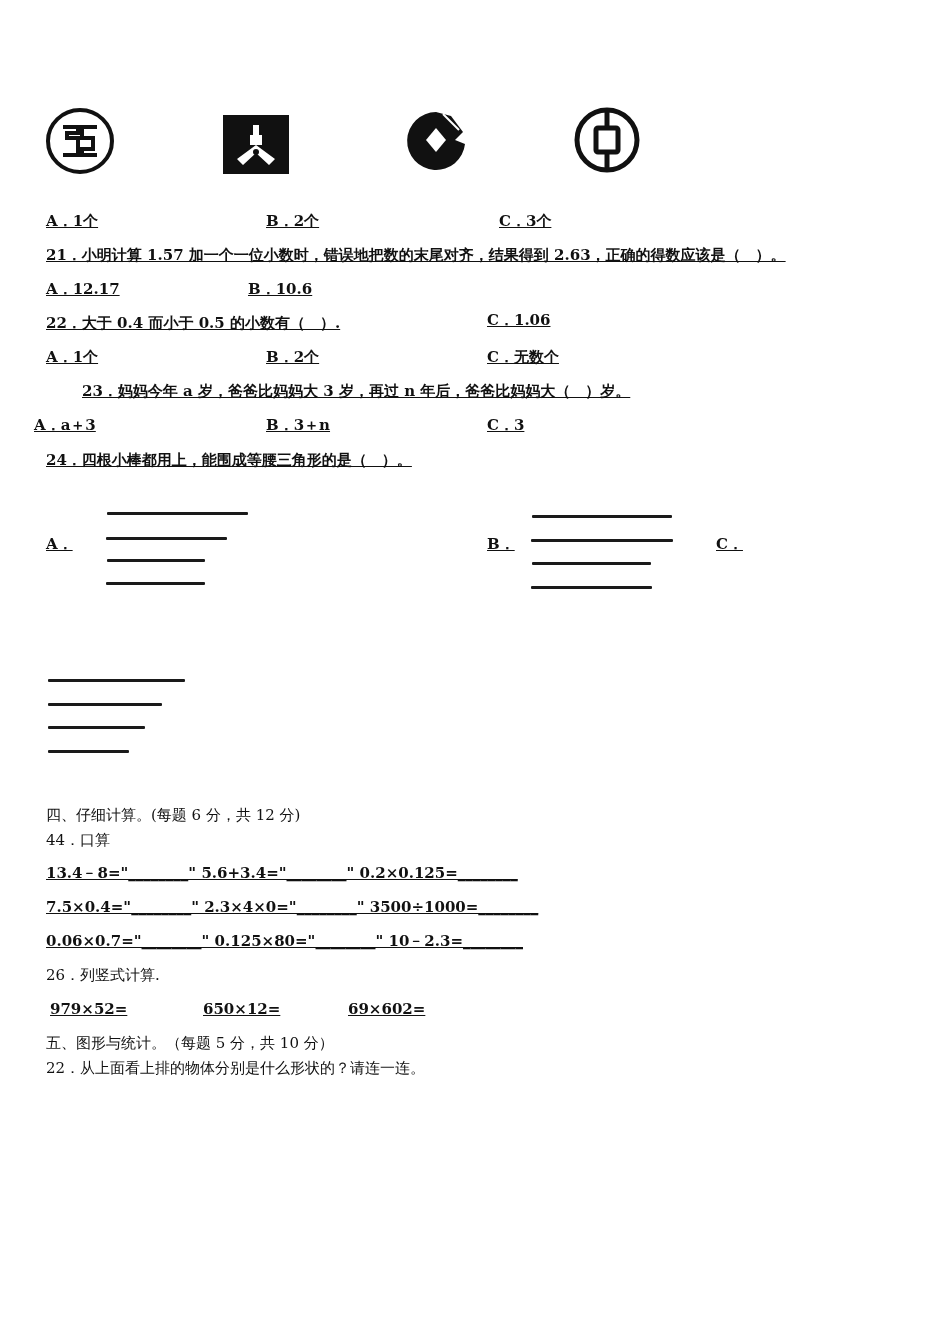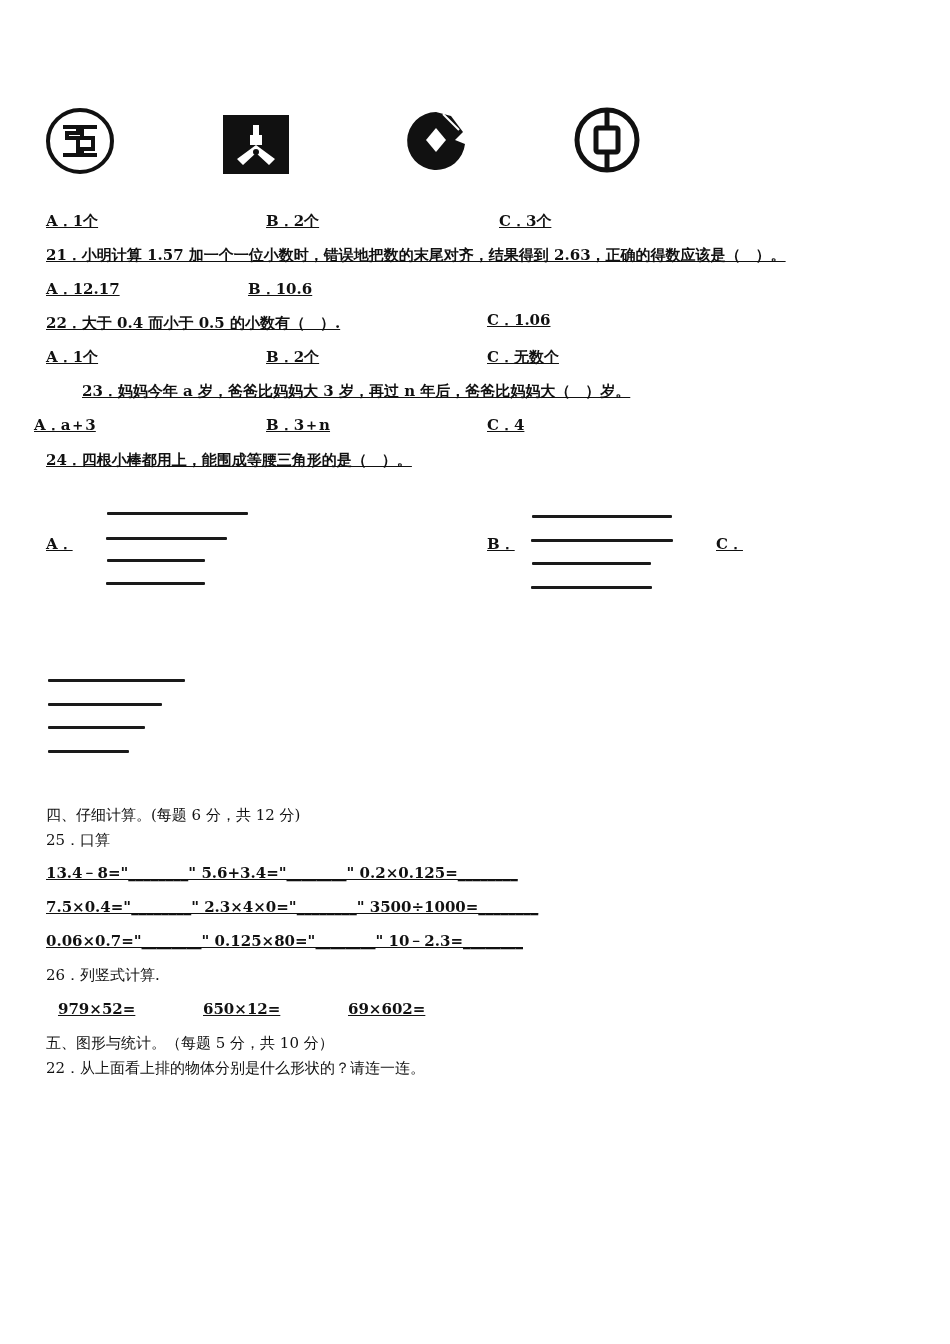--- a/index.html
+++ b/index.html
@@ -55,21 +55,21 @@
 <div class="abs t b" style="left:487px;top:279px;margin-top:31px;">C．1.06</div>
 
 <div class="abs t b" style="left:46px;top:313px;">22．大于 0.4 而小于 0.5 的小数有（　）.</div>
 <div class="abs t b" style="left:46px;top:347px;">A．1个</div>
 <div class="abs t b" style="left:266px;top:347px;">B．2个</div>
 <div class="abs t b" style="left:487px;top:347px;">C．无数个</div>
 
 <div class="abs t b" style="left:46px;top:381px;margin-left:36px;">23．妈妈今年 a 岁，爸爸比妈妈大 3 岁，再过 n 年后，爸爸比妈妈大（　）岁。</div>
 <div class="abs t b" style="left:34px;top:415px;">A．a＋3</div>
 <div class="abs t b" style="left:266px;top:415px;">B．3＋n</div>
-<div class="abs t b" style="left:487px;top:415px;">C．4</div>
+<div class="abs t b" style="left:487px;top:415px;">C．3</div>
 
 <div class="abs t b" style="left:46px;top:450px;text-align:right;">24．四根小棒都用上，能围成等腰三角形的是（　）。</div>
 
 <div class="abs t b" style="left:46px;top:534px;">A．</div>
 <div>
   <div class="stick" style="left:107px;top:512px;width:141px;"></div>
   <div class="stick" style="left:106px;top:537px;width:121px;"></div>
   <div class="stick" style="left:107px;top:559px;width:98px;"></div>
   <div class="stick" style="left:106px;top:582px;width:99px;"></div>
 </div>
@@ -84,24 +84,24 @@
 
 <div class="abs t b" style="left:716px;top:534px;">C．</div>
 <div>
   <div class="stick" style="left:48px;top:679px;width:137px;"></div>
   <div class="stick" style="left:48px;top:703px;width:114px;"></div>
   <div class="stick" style="left:48px;top:726px;width:97px;"></div>
   <div class="stick" style="left:48px;top:750px;width:81px;"></div>
 </div>
 
 <div class="abs t" style="left:46px;top:805px;">四、仔细计算。(每题 6 分，共 12 分)</div>
-<div class="abs t" style="left:46px;top:830px;">25．口算</div>
+<div class="abs t" style="left:46px;top:830px;">44．口算</div>
 <div class="abs t b" style="left:46px;top:863px;">13.4﹣8="________" 5.6+3.4="________" 0.2×0.125=________</div>
 <div class="abs t b" style="left:46px;top:897px;">7.5×0.4="________" 2.3×4×0="________" 3500÷1000=________</div>
 <div class="abs t b" style="left:46px;top:931px;">0.06×0.7="________" 0.125×80="________" 10﹣2.3=________</div>
 
 <div class="abs t" style="left:46px;top:965px;">26．列竖式计算.</div>
-<div class="abs t b" style="left:58px;top:999px;">979×52=</div>
+<div class="abs t b" style="left:50px;top:999px;">979×52=</div>
 <div class="abs t b" style="left:203px;top:999px;">650×12=</div>
 <div class="abs t b" style="left:348px;top:999px;">69×602=</div>
 
 <div class="abs t" style="left:46px;top:1033px;">五、图形与统计。（每题 5 分，共 10 分）</div>
 <div class="abs t" style="left:46px;top:1058px;">22．从上面看上排的物体分别是什么形状的？请连一连。</div>
 
 </body></html>

